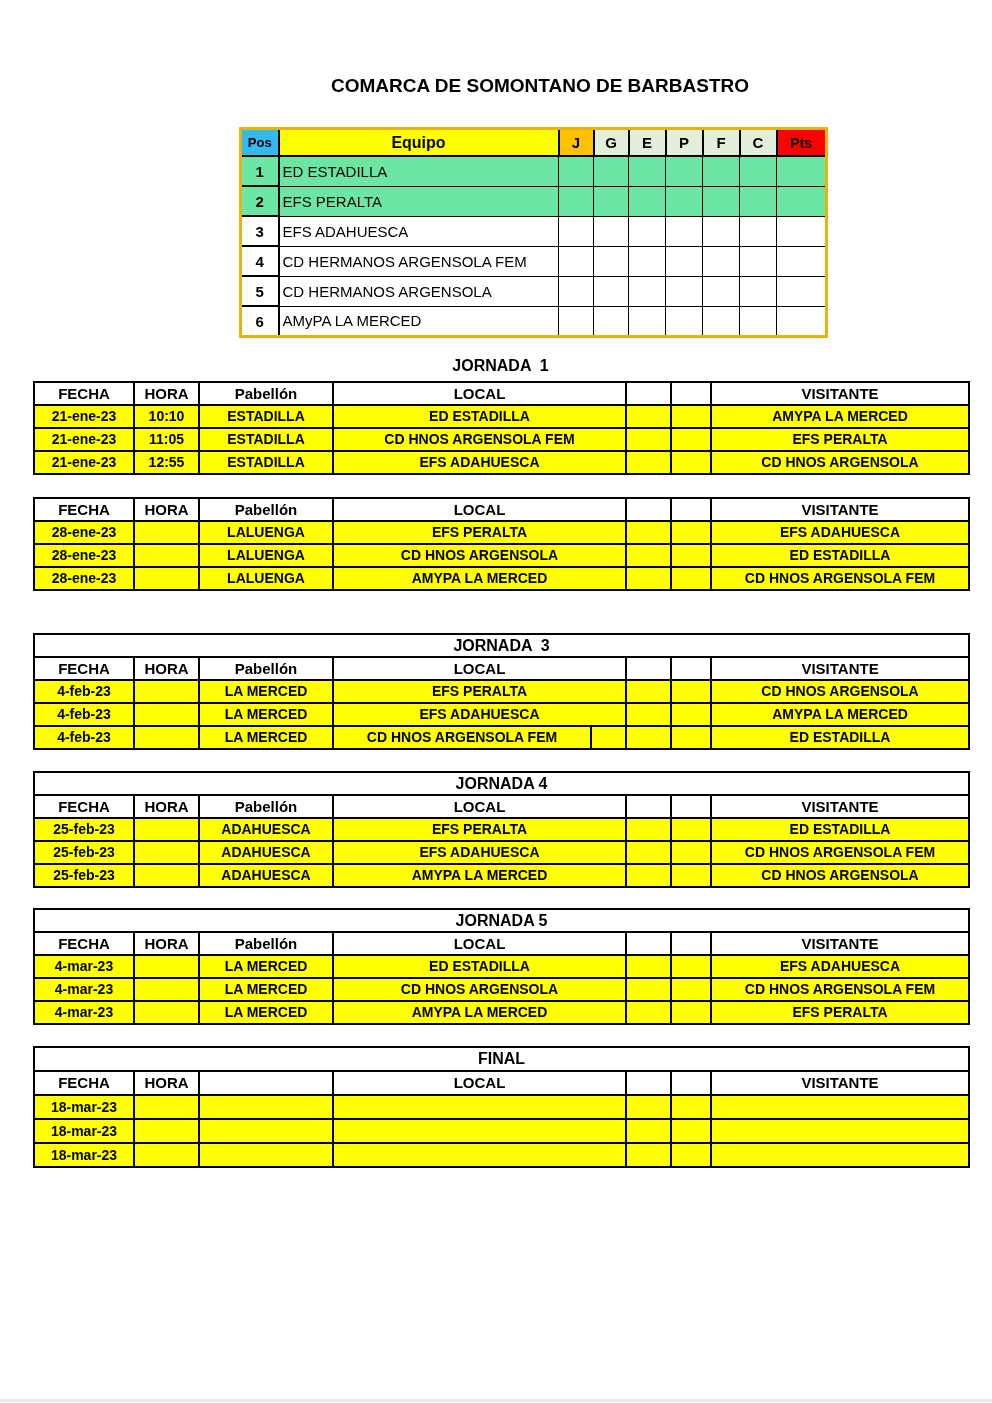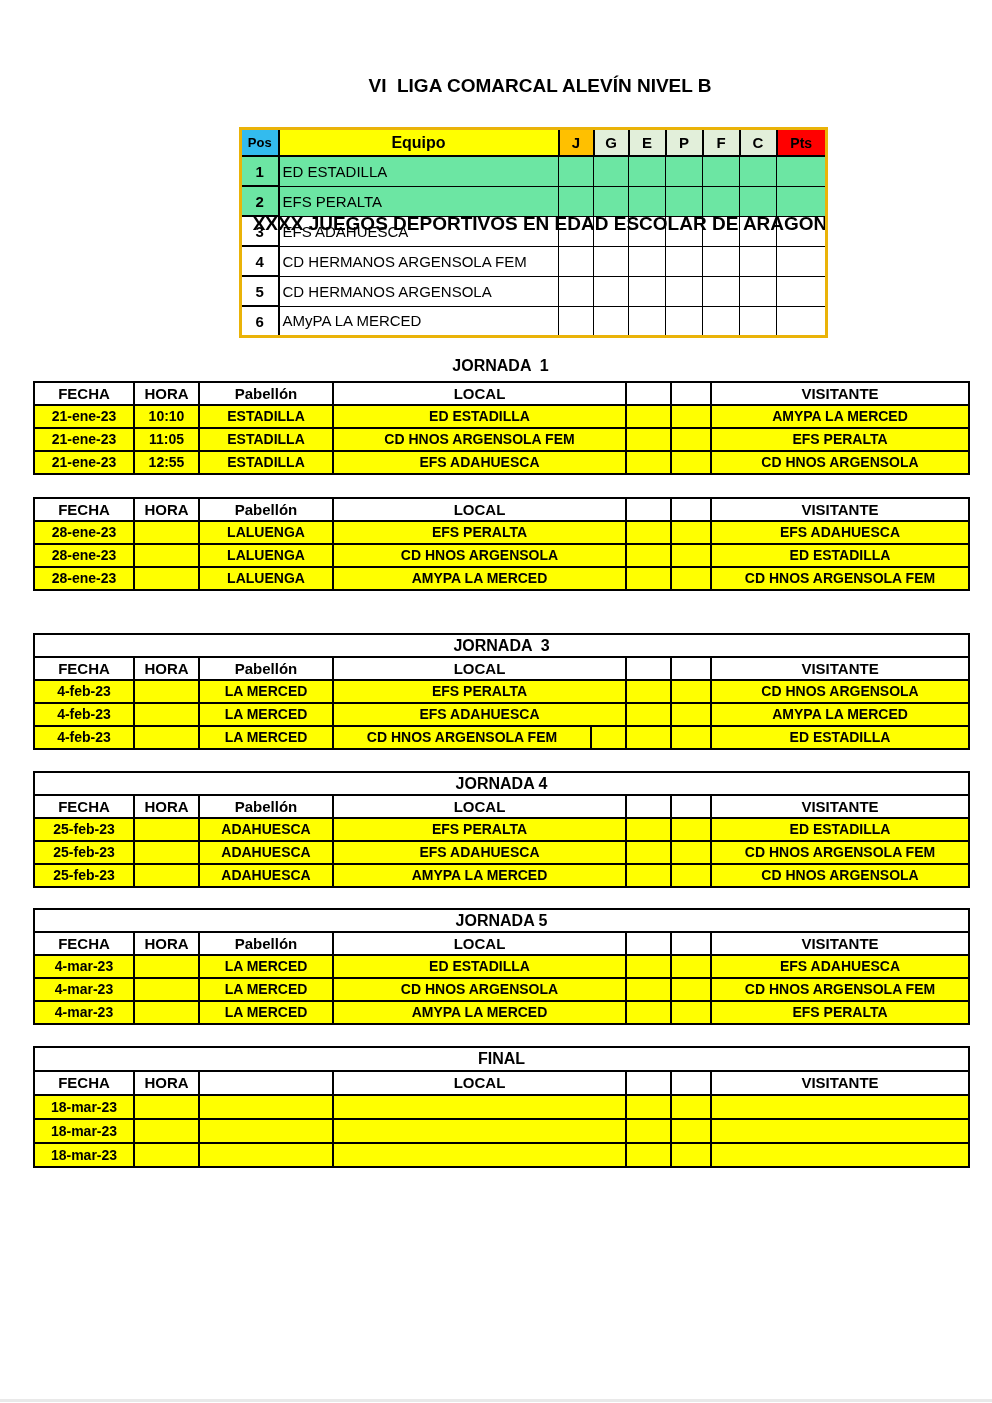--- a/index.html
+++ b/index.html
@@ -43,21 +43,20 @@
   .loc-flex .sp{width:33px;border-left:2px solid #000;}
 
   .pageedge{position:absolute;left:0;top:1399px;width:992px;height:3px;background:#e9e9e9;}
 </style>
 </head>
 <body>
 
 <div class="page">
 
   <header class="titleblock">
-    <div>VI  LIGA COMARCAL ALEVÍN NIVEL B</div>
     <div>COMARCA DE SOMONTANO DE BARBASTRO</div>
     <div>XXXX JUEGOS DEPORTIVOS EN EDAD ESCOLAR DE ARAGÓN</div>
   </header>
 
   <table class="standings">
     <colgroup>
       <col style="width:38px">
         <col style="width:280px">
         <col style="width:35px">
       <col style="width:35px">

